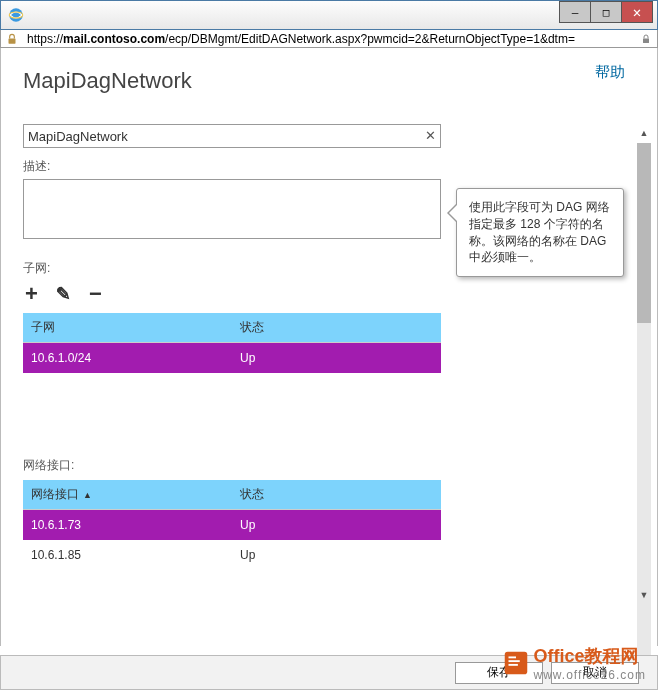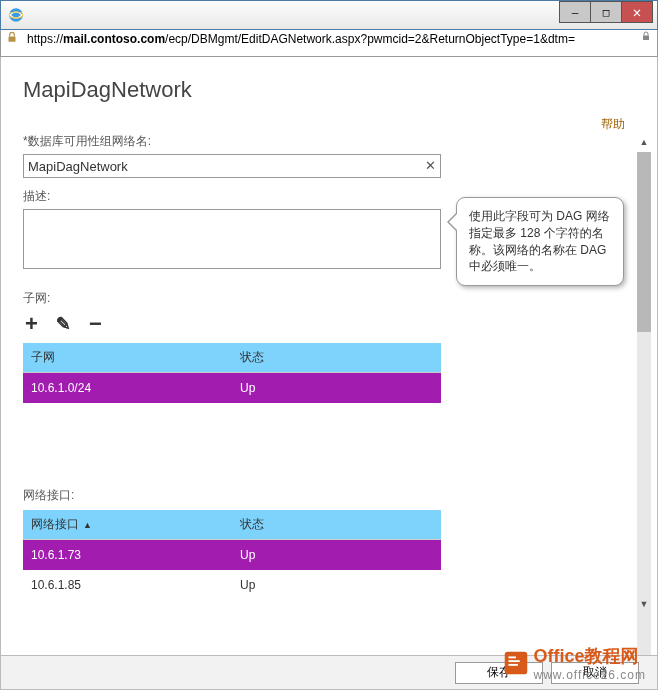--- a/index.html
+++ b/index.html
@@ -8,28 +8,28 @@
     .titlebar { height: 30px; background: linear-gradient(#fdfdfd, #e8e8e8); border: 1px solid #4a7aa5; display: flex; align-items: center; position: relative; }
     .titlebar-icon { width: 18px; height: 18px; margin: 0 6px; }
     .titlebar-icon svg { width: 100%; height: 100%; }
     .titlebar-text { font-size: 13px; color: #333; flex: 1; }
     .win-btns { display: flex; height: 22px; position: absolute; right: 4px; top: 0; }
     .win-btn { width: 32px; border: 1px solid #555; background: #ccc; display: flex; align-items: center; justify-content: center; font-family: monospace; font-size: 11px; margin-left: -1px; }
     .win-min { background: #c8c8c8; }
     .win-max { background: #c8c8c8; }
     .win-close { background: #c75050; color: #fff; font-size: 14px; font-weight: bold; }
     
-    .addrbar { height: 27px; border: 1px solid #999; border-top: none; display: flex; align-items: flex-start; background: #fff; }
+    .addrbar { height: 18px; border: 1px solid #999; border-top: none; display: flex; align-items: center; background: #fff; }
     .addr-lock { width: 22px; display: flex; justify-content: center; }
     .addr-url { flex: 1; font-size: 12px; color: #000; white-space: nowrap; overflow: hidden; padding: 2px 4px; }
     .addr-url .host { font-weight: bold; }
     .addr-end { width: 22px; display: flex; justify-content: center; }
     
     .content-wrap { position: relative; height: calc(100% - 57px - 35px); border-left: 1px solid #bbb; border-right: 1px solid #bbb; }
-    .help-link { position: absolute; top: 15px; right: 32px; color: #a16207; font-size: 12px; margin-top: 44px; }
+    .help-link { position: absolute; top: 15px; right: 32px; color: #0369a1; font-size: 15px; }
     .scrollbar { position: absolute; right: 6px; top: 95px; width: 14px; height: 530px; background: #e8e8e8; }
     .scroll-thumb { background: #b8b8b8; width: 100%; height: 180px; }
     .scroll-arrow { position: absolute; width: 14px; height: 14px; font-size: 9px; text-align: center; color: #555; }
     .scroll-up { top: 80px; right: 6px; }
     .scroll-down { bottom: 42px; right: 6px; }
     
     .page-body { padding: 20px 22px 10px 22px; width: 460px; }
     .page-title { font-size: 22px; font-weight: 300; color: #444; margin-bottom: 30px; }
     .field-label { font-size: 12px; color: #555; margin-bottom: 4px; }
     .text-input { width: 418px; height: 24px; border: 1px solid #999; padding: 2px 24px 2px 4px; font-size: 13px; color: #333; position: relative; }
@@ -42,21 +42,21 @@
     .tool-icon { font-size: 22px; font-weight: bold; color: #333; line-height: 1; }
     .tool-edit { font-size: 18px; }
     
     .grid { width: 418px; border-collapse: collapse; margin-bottom: 24px; }
     .grid th { text-align: left; font-weight: normal; font-size: 12px; color: #333; padding: 6px 8px; border-bottom: 1px solid #ccc; background: #7dd3fc; }
     .grid td { padding: 8px; font-size: 12px; }
     .grid tr.sel td { background: #a21caf; color: #fff; }
     .grid tr.alt td { color: #333; }
     .sort-arrow { font-size: 9px; margin-left: 4px; }
     
-    .callout { position: absolute; top: 140px; left: 455px; width: 168px; background: #fff; border: 1px solid #999; border-radius: 9px; box-shadow: 2px 2px 5px rgba(0,0,0,.3); padding: 10px 12px; font-size: 12px; color: #333; line-height: 1.4; }
+    .callout { position: absolute; top: 140px; left: 455px; width: 168px; background: #fff; border: 1px solid #999; border-radius: 3px; box-shadow: 2px 2px 5px rgba(0,0,0,.3); padding: 10px 12px; font-size: 12px; color: #333; line-height: 1.4; }
     .callout::before { content: ""; position: absolute; left: -10px; top: 14px; width: 0; height: 0; border: 10px solid transparent; border-right-color: #999; border-left: none; }
     .callout::after { content: ""; position: absolute; left: -8px; top: 15px; width: 0; height: 0; border: 9px solid transparent; border-right-color: #fff; border-left: none; }
     
     .footer { position: absolute; bottom: 0; left: 0; right: 0; height: 35px; background: #f2f2f2; border: 1px solid #bbb; display: flex; justify-content: flex-end; align-items: center; gap: 8px; padding-right: 18px; }
     .footer-btn { width: 88px; height: 22px; border: 1px solid #999; background: #fff; font-size: 12px; }
     
     .watermark { position: absolute; bottom: 8px; right: 12px; display: flex; align-items: center; gap: 3px; pointer-events: none; }
     .wm-logo { width: 30px; height: 30px; }
     .wm-text1 { font-size: 18px; font-weight: bold; color: #d85a1a; }
     .wm-text2 { font-size: 12px; color: #888; letter-spacing: 1px; text-align: center; }
@@ -100,21 +100,20 @@
 
   <div class="scroll-arrow scroll-up">▲</div>
   <div class="scrollbar">
     <div class="scroll-thumb"></div>
   </div>
   <div class="scroll-arrow scroll-down">▼</div>
 
   <div class="page-body">
     <h1 class="page-title">MapiDagNetwork</h1>
 
-    <div class="field-label">*数据库可用性组网络名:</div>
     <div class="input-wrap">
       <input type="text" class="text-input" value="MapiDagNetwork" style="">
       <span class="clear-x">✕</span>
     </div>
 
     <div class="field-label">描述:</div>
     <textarea class="textarea" style=""></textarea>
 
     <div class="section-label">子网:</div>
     <div class="toolbar">

